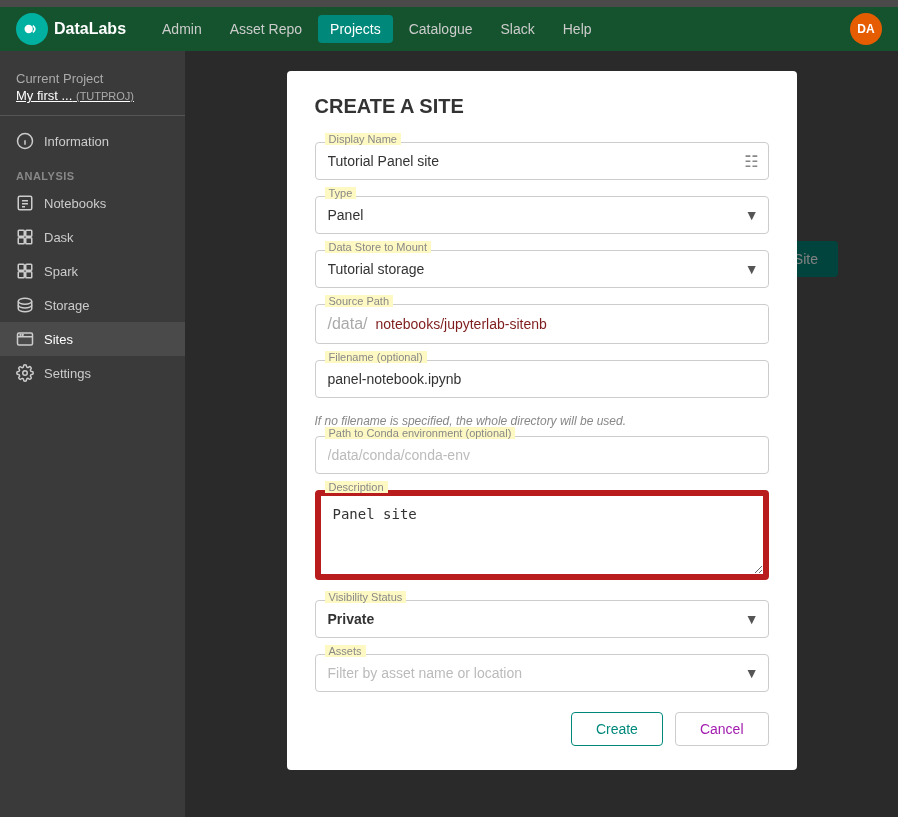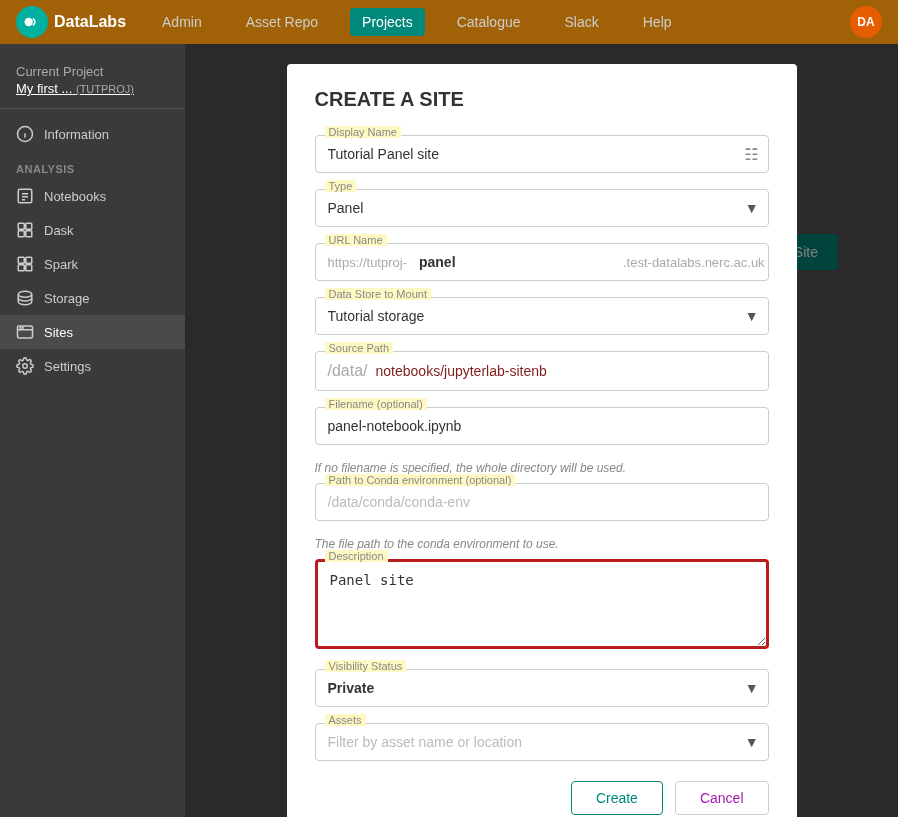--- a/index.html
+++ b/index.html
@@ -1,29 +1,29 @@
 <!DOCTYPE html>
 <html><head>
   <meta charset="utf-8">
   <style>
     * { box-sizing: border-box; margin: 0; padding: 0; }
     body { font-family: 'Segoe UI', Arial, sans-serif; background: #4a4a4a; width: 898px; height: 817px; overflow: hidden; }
 
     
     .top-nav {
-      display: flex; align-items: center; background: #a16207; height: 44px; padding: 0 16px;
+      display: flex; align-items: center; background: #14532d; height: 44px; padding: 0 16px; margin-top: 7px;
     }
     .logo { display: flex; align-items: center; gap: 6px; margin-right: 24px; }
     .logo-icon {
       width: 32px; height: 32px; background: #00b0a0; border-radius: 50%;
       display: flex; align-items: center; justify-content: center;
     }
     .logo-icon svg { width: 20px; height: 20px; }
     .logo-text { color: white; font-size: 16px; font-weight: 600; }
-    .nav-links { display: flex; align-items: center; gap: 20px; }
+    .nav-links { display: flex; align-items: center; gap: 4px; }
     .nav-link {
       color: #ccc; font-size: 14px; padding: 6px 12px; border-radius: 4px; cursor: pointer;
       text-decoration: none;
     }
     .nav-link.active { background: #00897b; color: white; }
     .nav-spacer { flex: 1; }
     .user-avatar {
       width: 32px; height: 32px; background: #e65c00; border-radius: 50%;
       display: flex; align-items: center; justify-content: center;
       color: white; font-size: 12px; font-weight: bold; cursor: pointer;
@@ -120,21 +120,21 @@
     .source-prefix { color: #aaa; font-size: 16px; padding: 10px 4px 10px 12px; white-space: nowrap; }
     .source-input {
       border: none; outline: none; font-size: 14px; color: #7f1d1d; flex: 1;
       padding: 10px 12px 10px 4px;
     }
 
     .hint-text { font-size: 12px; color: #888; margin-top: 4px; margin-bottom: 8px; font-style: italic; }
 
     
     .form-textarea {
-      width: 100%; border: 3px solid #b91c1c; border-radius: 4px;
+      width: 100%; border: 6px solid #b91c1c; border-radius: 4px;
       padding: 10px 12px; font-size: 14px; color: #333; outline: none;
       background: white; resize: vertical; min-height: 80px;
     }
 
     
     .modal-actions { display: flex; justify-content: flex-end; gap: 12px; margin-top: 20px; }
     .btn-create {
       border: 1px solid #00897b; color: #00897b; background: white;
       padding: 8px 24px; border-radius: 4px; font-size: 14px; cursor: pointer;
     }
@@ -286,28 +286,20 @@
           <div class="select-wrapper">
             <select class="form-select">
               <option>Panel</option>
               <option>Voila</option>
               <option>RShiny</option>
             </select>
             <span class="select-arrow">▼</span>
           </div>
         </div>
 
-        <div class="form-field">
-          <label class="field-label">URL Name</label>
-          <div class="url-field">
-            <span class="url-prefix">https://tutproj-</span>
-            <input class="url-input" type="text" value="panel" style="">
-            <span class="url-suffix">.test-datalabs.nerc.ac.uk</span>
-          </div>
-        </div>
 
         <div class="form-field">
           <label class="field-label">Data Store to Mount</label>
           <div class="select-wrapper">
             <select class="form-select">
               <option>Tutorial storage</option>
             </select>
             <span class="select-arrow">▼</span>
           </div>
         </div>
@@ -323,21 +315,20 @@
         <div class="form-field">
           <label class="field-label">Filename (optional)</label>
           <input class="form-input" type="text" value="panel-notebook.ipynb" style="">
         </div>
         <p class="hint-text">If no filename is specified, the whole directory will be used.</p>
 
         <div class="form-field">
           <label class="field-label">Path to Conda environment (optional)</label>
           <input class="form-input" type="text" placeholder="/data/conda/conda-env" style="">
         </div>
-        <p class="hint-text">The file path to the conda environment to use.</p>
 
         <div class="form-field">
           <label class="field-label">Description</label>
           <textarea class="form-textarea" style="height: 90px;">Panel site</textarea>
         </div>
 
         <div class="form-field">
           <label class="field-label">Visibility Status</label>
           <div class="select-wrapper">
             <select class="form-select" style="font-weight:600;">

